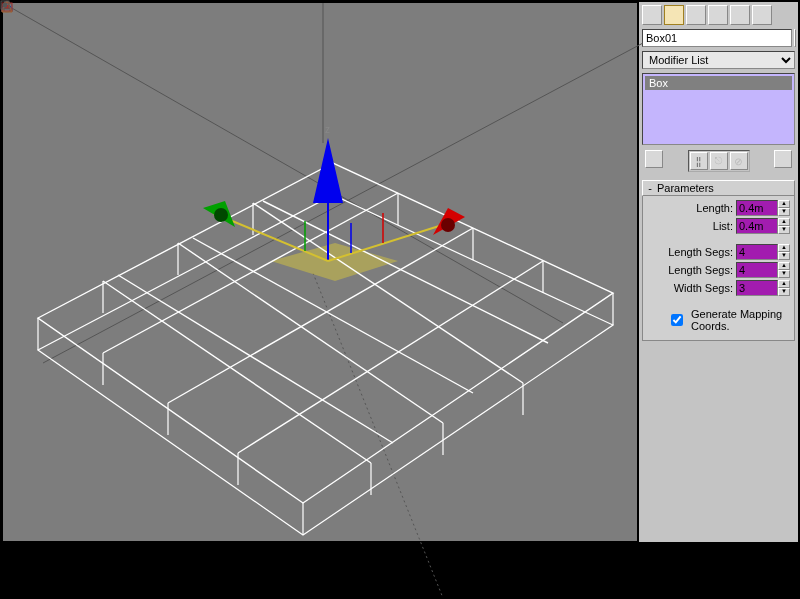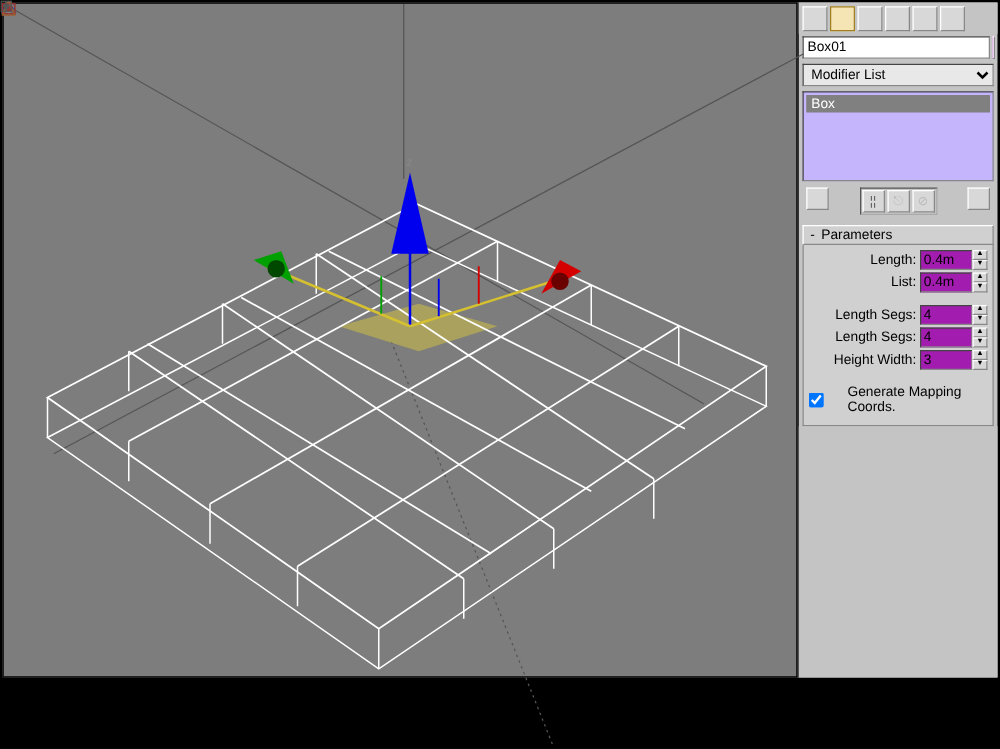--- a/index.html
+++ b/index.html
@@ -24,21 +24,21 @@
   .rollout-hdr .minus { width:14px; text-align:center; }
   .rollout-hdr .title { flex:1; text-align:left; padding-right:14px; }
   .rollout-body { background:#d0d0d0; margin:0 3px; padding:4px 4px 6px 4px; border:1px solid #888; border-top:none; display:flex; flex-direction:column; gap:2px; }
   .param-row { display:flex; align-items:center; gap:3px; justify-content:flex-end; }
   .param-row label { font-size:11px; text-align:right; }
   .spin-wrap { display:flex; }
   .spin-input { width:42px; height:16px; background:#a21caf; border:1px solid #888; border-top-color:#444; border-left-color:#444; font-size:11px; padding:0 2px; }
   .spin-btns { display:flex; flex-direction:column; }
   .spin-btn { width:12px; height:8px; background:#d8d8d8; border:1px solid #888; border-top-color:#fff; border-left-color:#fff; font-size:6px; line-height:5px; text-align:center; cursor:pointer; }
   .gap { height:6px; }
-  .chk-row { display:flex; align-items:center; gap:19px; padding:2px 0; }
+  .chk-row { display:flex; align-items:center; gap:8px; padding:2px 0;margin-left:24px; }
   .chk-row input { width:12px; height:12px; }
   .chk-row label { font-size:11px; }
   .filler { flex:1; background:#c4c4c4; }
   svg { position:absolute; top:0; left:0; }
 </style>
 </head>
 <body>
 
 <div id="app">
   <div id="viewport">
@@ -215,21 +215,21 @@
         <label>Length Segs:</label>
         <div class="spin-wrap">
           <input class="spin-input" value="4" style="">
           <div class="spin-btns">
               <div class="spin-btn">▲</div>
               <div class="spin-btn">▼</div>
             </div>
         </div>
       </div>
       <div class="param-row">
-        <label>Height Width:</label>
+        <label>Width Segs:</label>
         <div class="spin-wrap">
           <input class="spin-input" value="3" style="">
           <div class="spin-btns">
               <div class="spin-btn">▲</div>
               <div class="spin-btn">▼</div>
             </div>
         </div>
       </div>
       <div class="gap"></div>
       <div class="chk-row">

